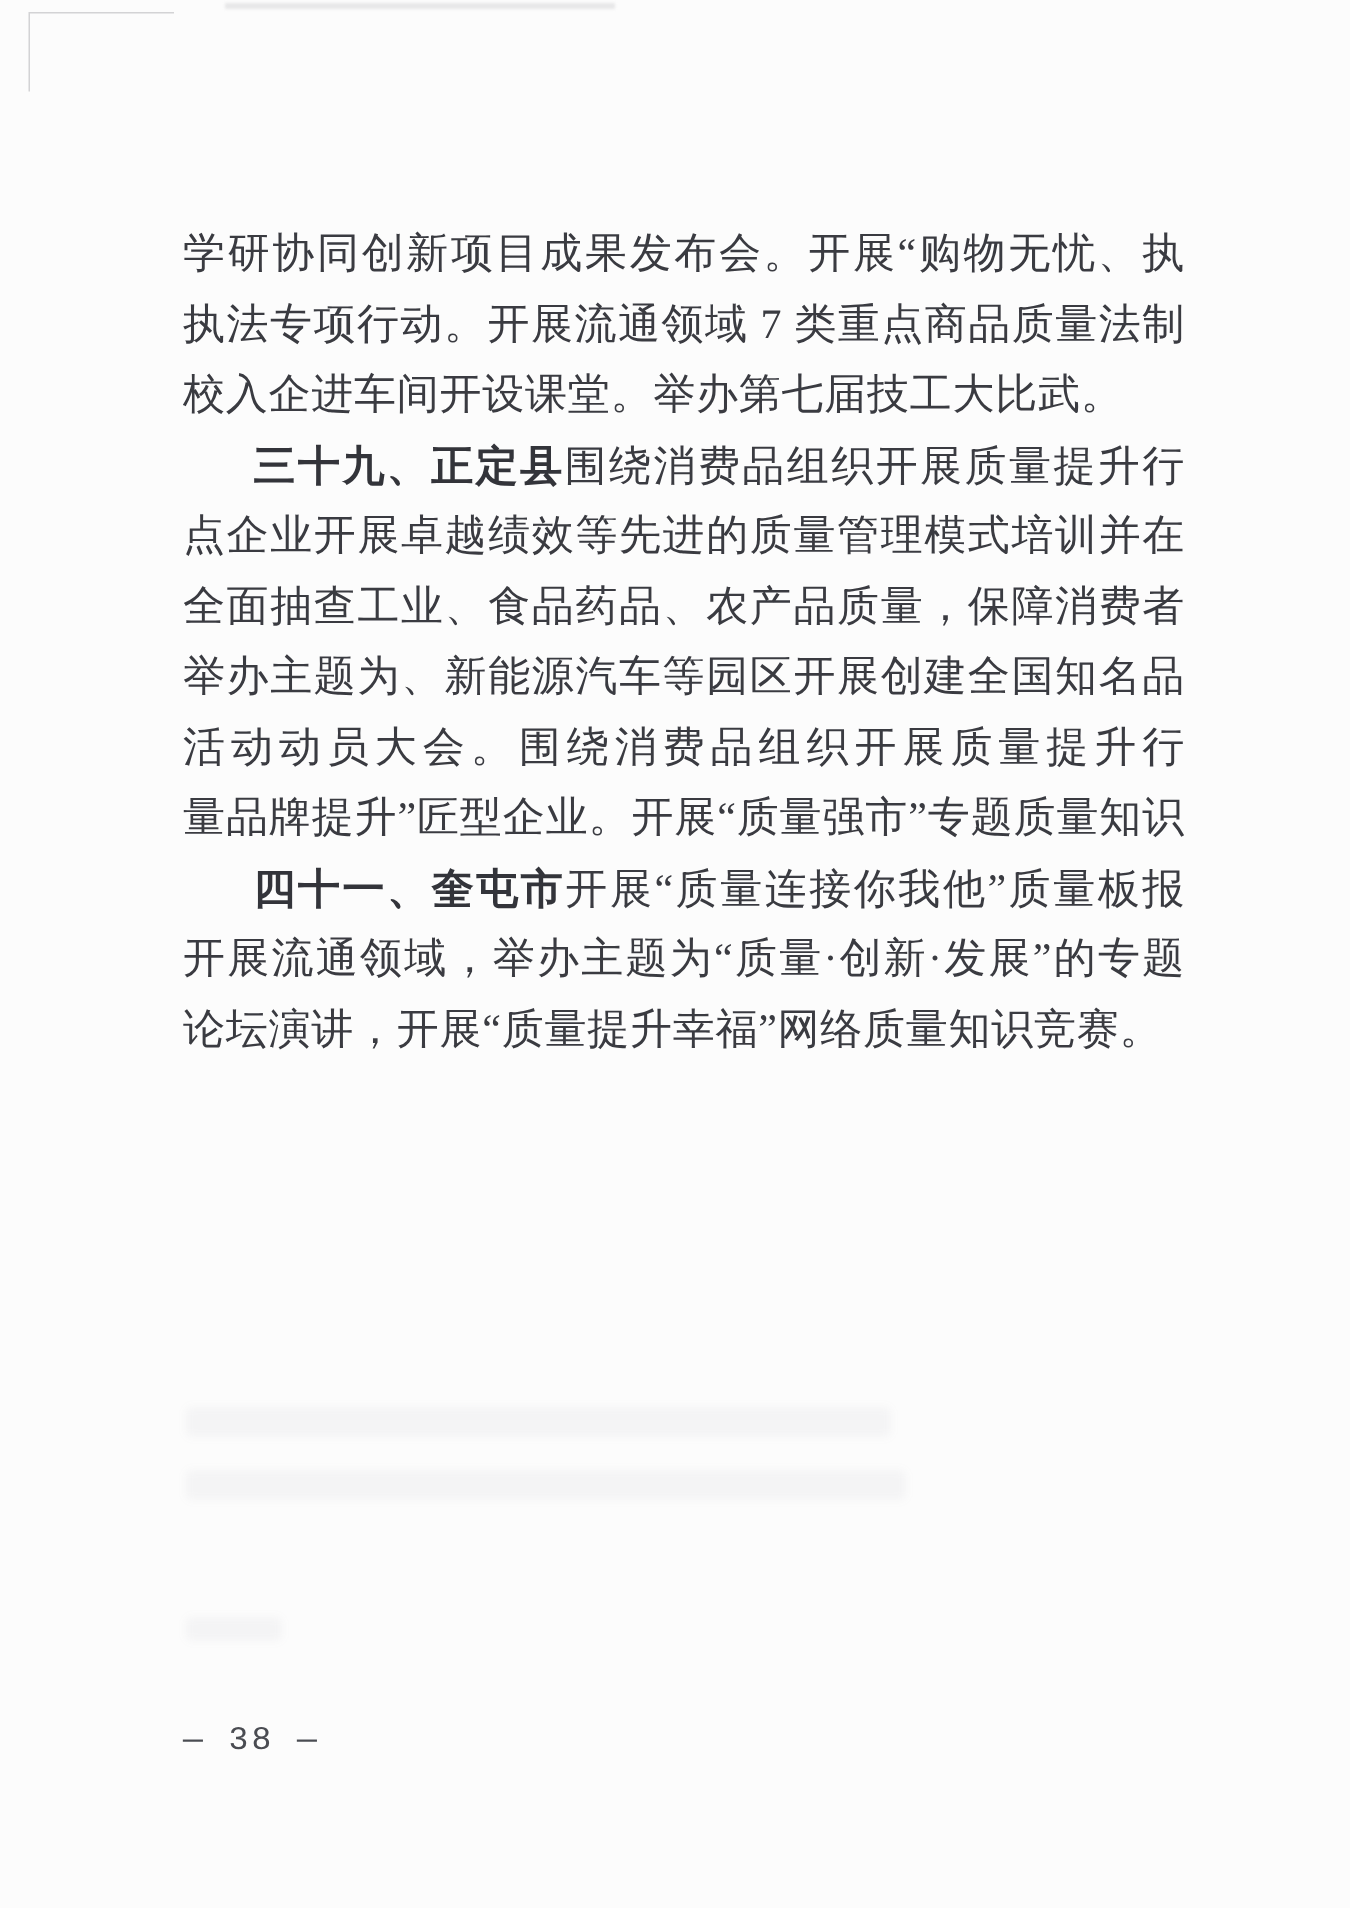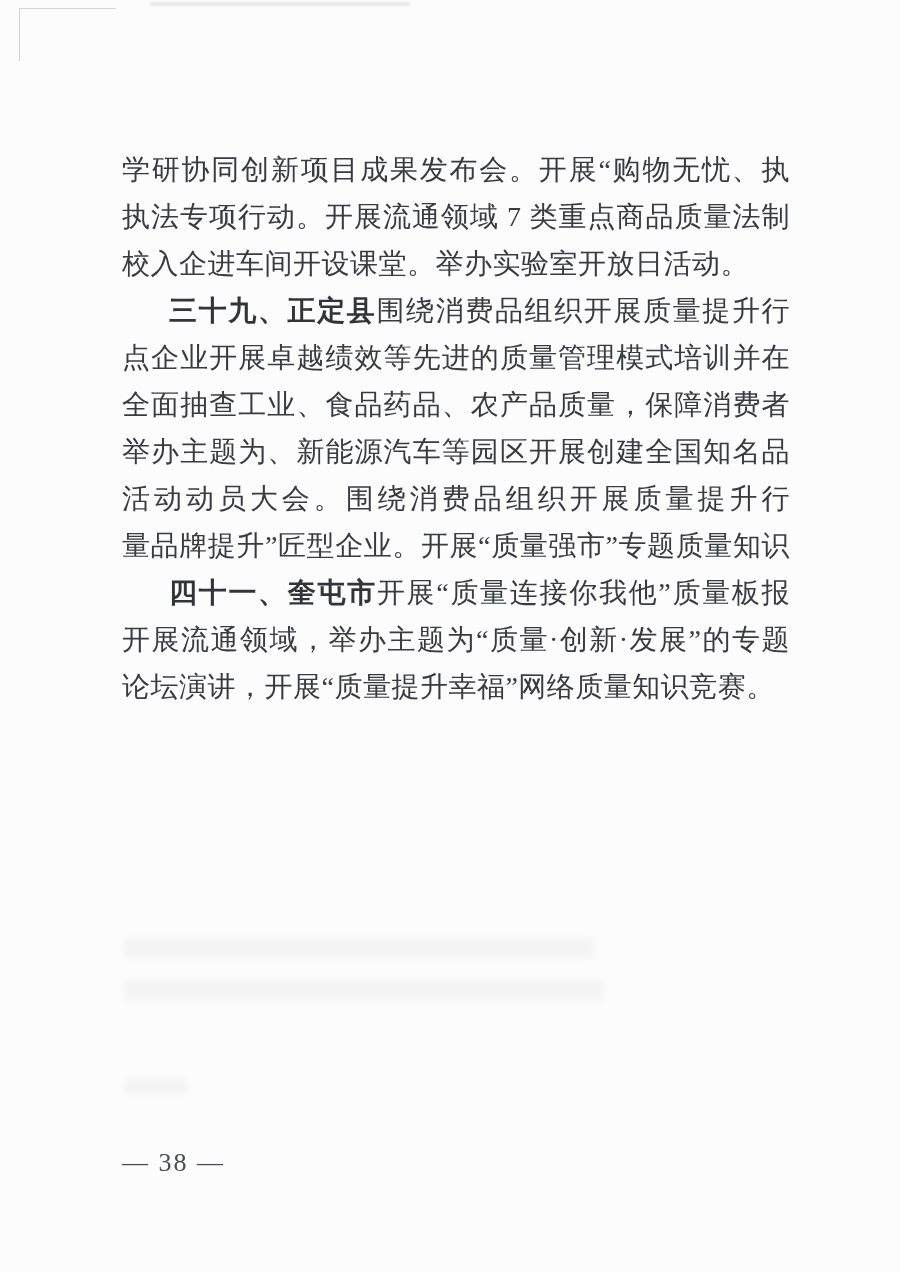--- a/index.html
+++ b/index.html
@@ -71,43 +71,43 @@
   }
   .lead {
     font-family: "Liberation Sans", "DejaVu Sans", sans-serif;
     font-weight: 700;
     color: #33343a;
   }
   .page-number {
     position: absolute;
     left: 122px;
     top: 1148px;
-    font-size: 26px;
+    font-size: 22px;
     letter-spacing: 2px;
     color: #4a4c52;
-    font-family: Liberation Serif, serif;
+    font-family: Liberation Mono, monospace;
   }
 </style>
 </head>
 <body>
 
 <div class="page">
 
   <div class="corner-mark"></div>
   <div class="top-streak"></div>
 
   <div class="text-block">
 
     <div class="para">
       <div class="line">学研协同创新项目成果发布会。开展“购物无忧、执法护航”联合</div>
       <div class="line end">执法专项行动。开展流通领域 7 类重点商品质量法制宣传教育。</div>
     </div>
 
     <div class="para">
-      <div class="line end">校入企进车间开设课堂。举办实验室开放日活动。</div>
+      <div class="line end">校入企进车间开设课堂。举办第七届技工大比武。</div>
     </div>
 
     <div class="para">
       <div class="line first"><span class="lead">三十九、正定县</span><span>围绕消费品组织开展质量提升行动。组织重</span></div>
       <div class="line">点企业开展卓越绩效等先进的质量管理模式培训并在企业推行。</div>
       <div class="line">全面抽查工业、食品药品、农产品质量，保障消费者合法权益。</div>
       <div class="line end">举办主题为、新能源汽车等园区开展创建全国知名品牌示范区活动。</div>
     </div>
 
     <div class="para">

